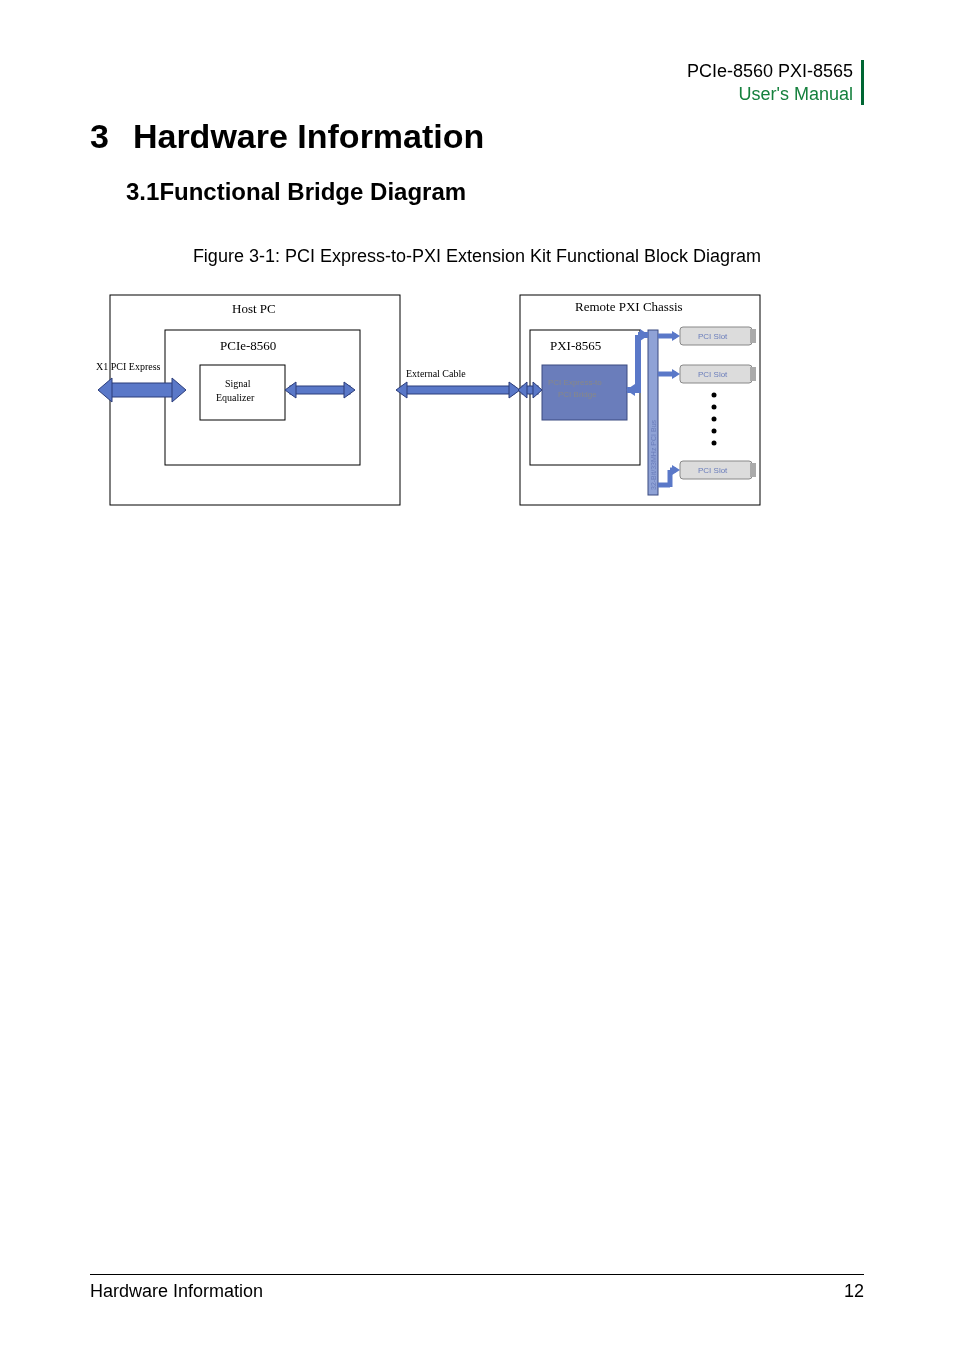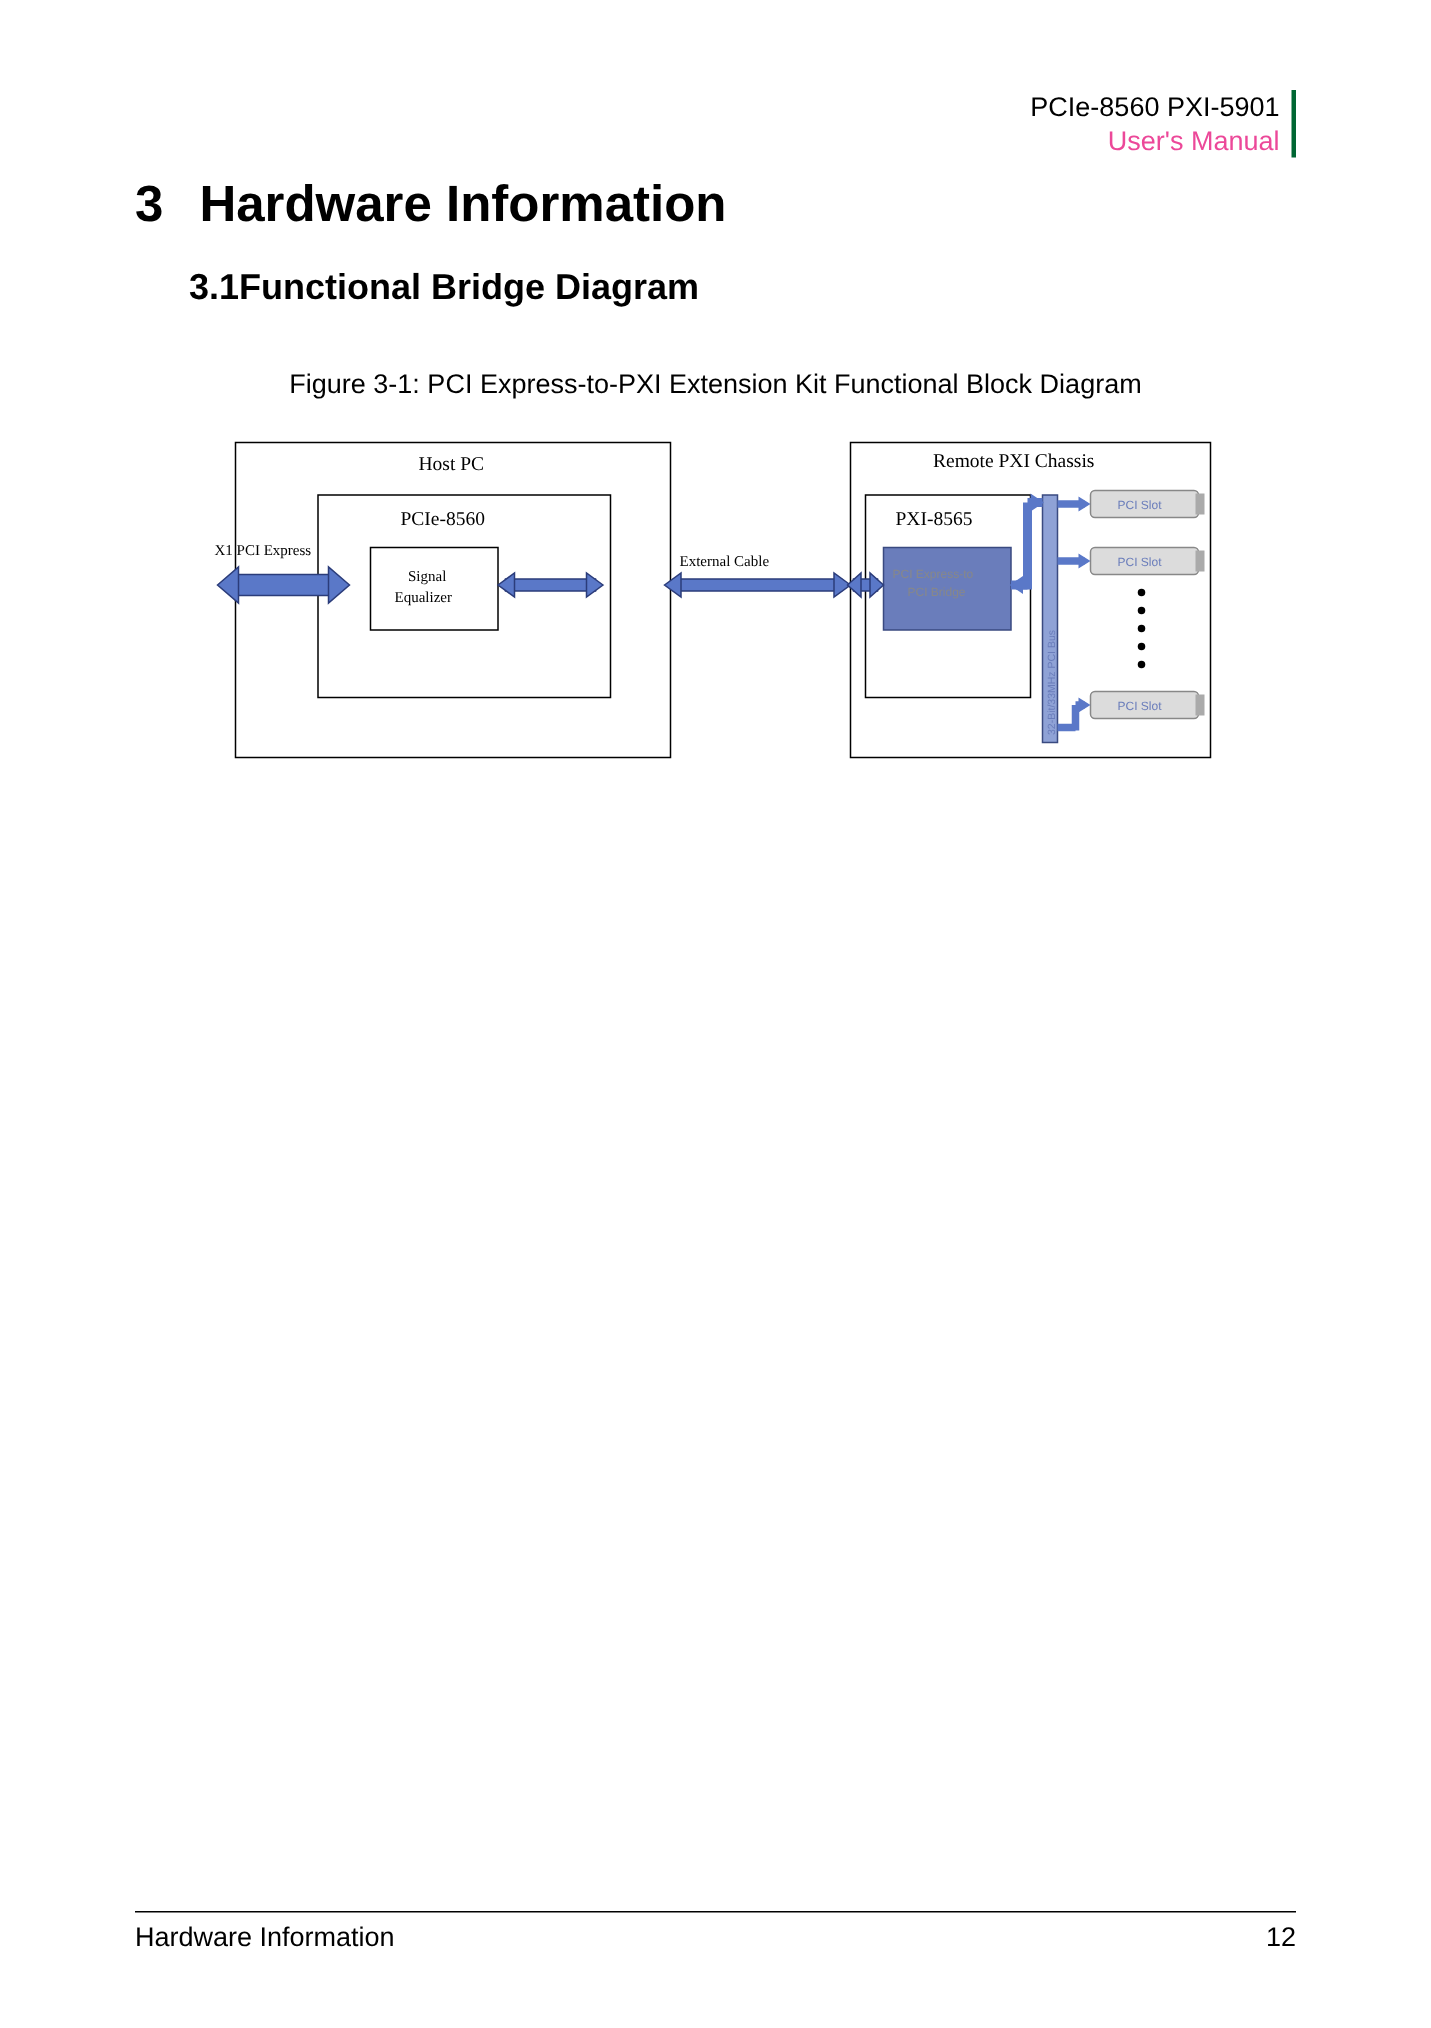--- a/index.html
+++ b/index.html
@@ -18,21 +18,21 @@
     flex-direction: column;
   }
   .header {
     text-align: right;
     font-size: 18px;
     line-height: 1.25;
     margin-bottom: 12px;
     border-right: 3px solid #006633;
     padding-right: 8px;
   }
-  .header .green { color: #ec4899; }
+  .header .green { color: #15803d; }
   .chapter-title {
     font-size: 34px;
     font-weight: bold;
     margin-bottom: 22px;
   }
   .chapter-num { display: inline-block; margin-right: 24px; }
   .section-title {
     font-size: 24px;
     font-weight: bold;
     margin-left: 36px;
@@ -40,21 +40,20 @@
   }
   .section-num { display: inline-block; }
   .figure-caption {
     font-size: 18px;
     font-weight: normal;
     text-align: center;
     margin-bottom: 18px;
   }
   .diagram-wrap {
     display: flex;
-    justify-content: center;
   }
   .diagram {
     display: block;
   }
   .footer {
     margin-top: auto;
     border-top: 1px solid #000;
     padding-top: 6px;
     display: flex;
     justify-content: space-between;
@@ -66,21 +65,21 @@
   .dgtxt-tiny { font-family: Arial, sans-serif; font-size: 8px; fill: #888; }
   .dgtxt-tiny2 { font-family: Arial, sans-serif; font-size: 8px; fill: #6a7dbb; }
   .vtxt { font-family: Arial, sans-serif; font-size: 7px; fill: #6a7dbb; }
 </style>
 </head>
 <body>
 
 <div class="page">
 
   <div class="header">
-    <div>PCIe-8560 PXI-5901</div>
+    <div>PCIe-8560 PXI-8565</div>
     <div class="green">User's Manual</div>
   </div>
 
   <h1 class="chapter-title">
     <span class="chapter-num">3</span><span>Hardware Information</span>
   </h1>
 
   <h2 class="section-title">
     <span class="section-num">3.1</span><span>Functional Bridge Diagram</span>
   </h2>

